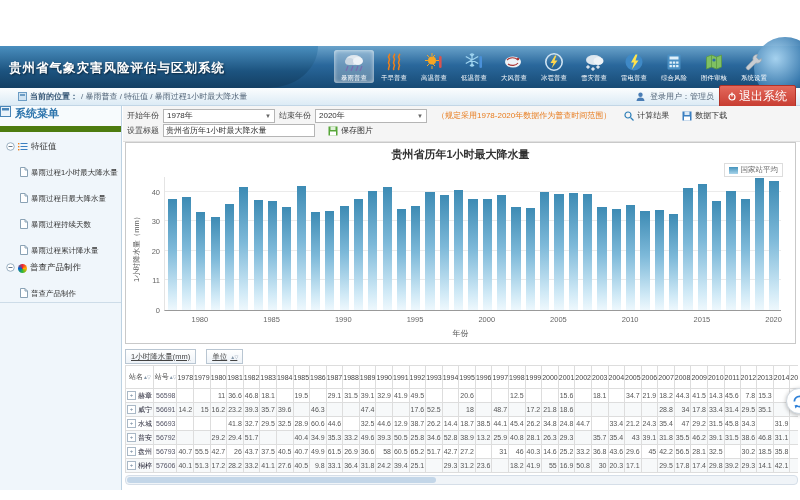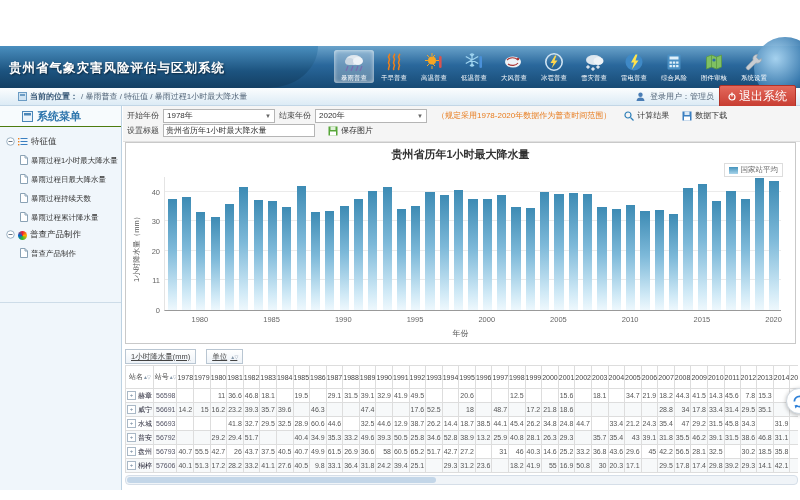--- a/index.html
+++ b/index.html
@@ -26,25 +26,25 @@
     display:flex;align-items:center;justify-content:space-between;font-size:8px;color:#55677a;}
   .breadcrumb{display:flex;align-items:center;gap:3px;padding-left:18px;white-space:nowrap;}
   .bc-label{font-weight:bold;color:#3a5a78;}
   .user-area{display:flex;align-items:center;gap:5px;padding-right:4px;white-space:nowrap;}
   .logout-btn{display:flex;align-items:center;gap:3px;background:linear-gradient(180deg,#e4695c,#c63b30);
     color:#fff;border-radius:2px;padding:2px 8px;font-size:12px;cursor:pointer;border:1px solid #b03227;}
   
   .layout{position:absolute;left:0;top:106px;width:800px;height:384px;}
   .sidebar{position:absolute;left:0;top:0;width:122px;height:100%;box-sizing:border-box;
     background:#f0f6fb;border-right:1px solid #bdd2e2;}
-  .sidebar-title{height:20px;display:flex;align-items:center;gap:4px;padding-left:22px;
-    color:#2f76ad;font-weight:bold;font-size:11px;border-bottom:1px solid #4d7c0f;background:#f7fbfd;}
+  .sidebar-title{height:20px;display:flex;align-items:flex-start;gap:4px;padding-left:0;
+    color:#2f76ad;font-weight:bold;font-size:11px;border-bottom:6px solid #4d7c0f;background:#f7fbfd;}
   .tree{padding:5px 0 0 6px;}
   .tree-section{display:flex;align-items:center;gap:3px;font-size:8.5px;color:#333;margin:4px 0;cursor:pointer;white-space:nowrap;}
-  .tree-item{display:flex;align-items:center;gap:3px;font-size:7.5px;color:#333;margin:7px 0 5px 14px;cursor:pointer;white-space:nowrap;}
+  .tree-item{display:flex;align-items:center;gap:3px;font-size:7.5px;color:#333;margin:14px 0 5px 14px;cursor:pointer;white-space:nowrap;}
   .pie-icon{width:9px;height:9px;border-radius:50%;display:inline-block;
     background:conic-gradient(#e23,#fa0,#3b3,#06c,#e23);}
   .sidebar-divider{position:absolute;left:0;top:196px;width:100%;border-bottom:1px solid #cddce8;}
   
   .main{position:absolute;left:123px;top:0;right:0;height:100%;background:#fff;}
   .filter-bar{height:33px;background:#f5f5f5;border-bottom:1px solid #e0e0e0;padding:2px 0 0 4px;font-size:8px;color:#444;}
   .f-row{display:flex;align-items:center;height:15px;gap:4px;white-space:nowrap;}
   .sel{width:104px;height:12px;background:#fff;border:1px solid #b5b5b5;display:flex;align-items:center;
     justify-content:space-between;padding:0 3px;font-size:8px;color:#333;cursor:pointer;}
   .sel .arr{font-size:6px;color:#666;}

